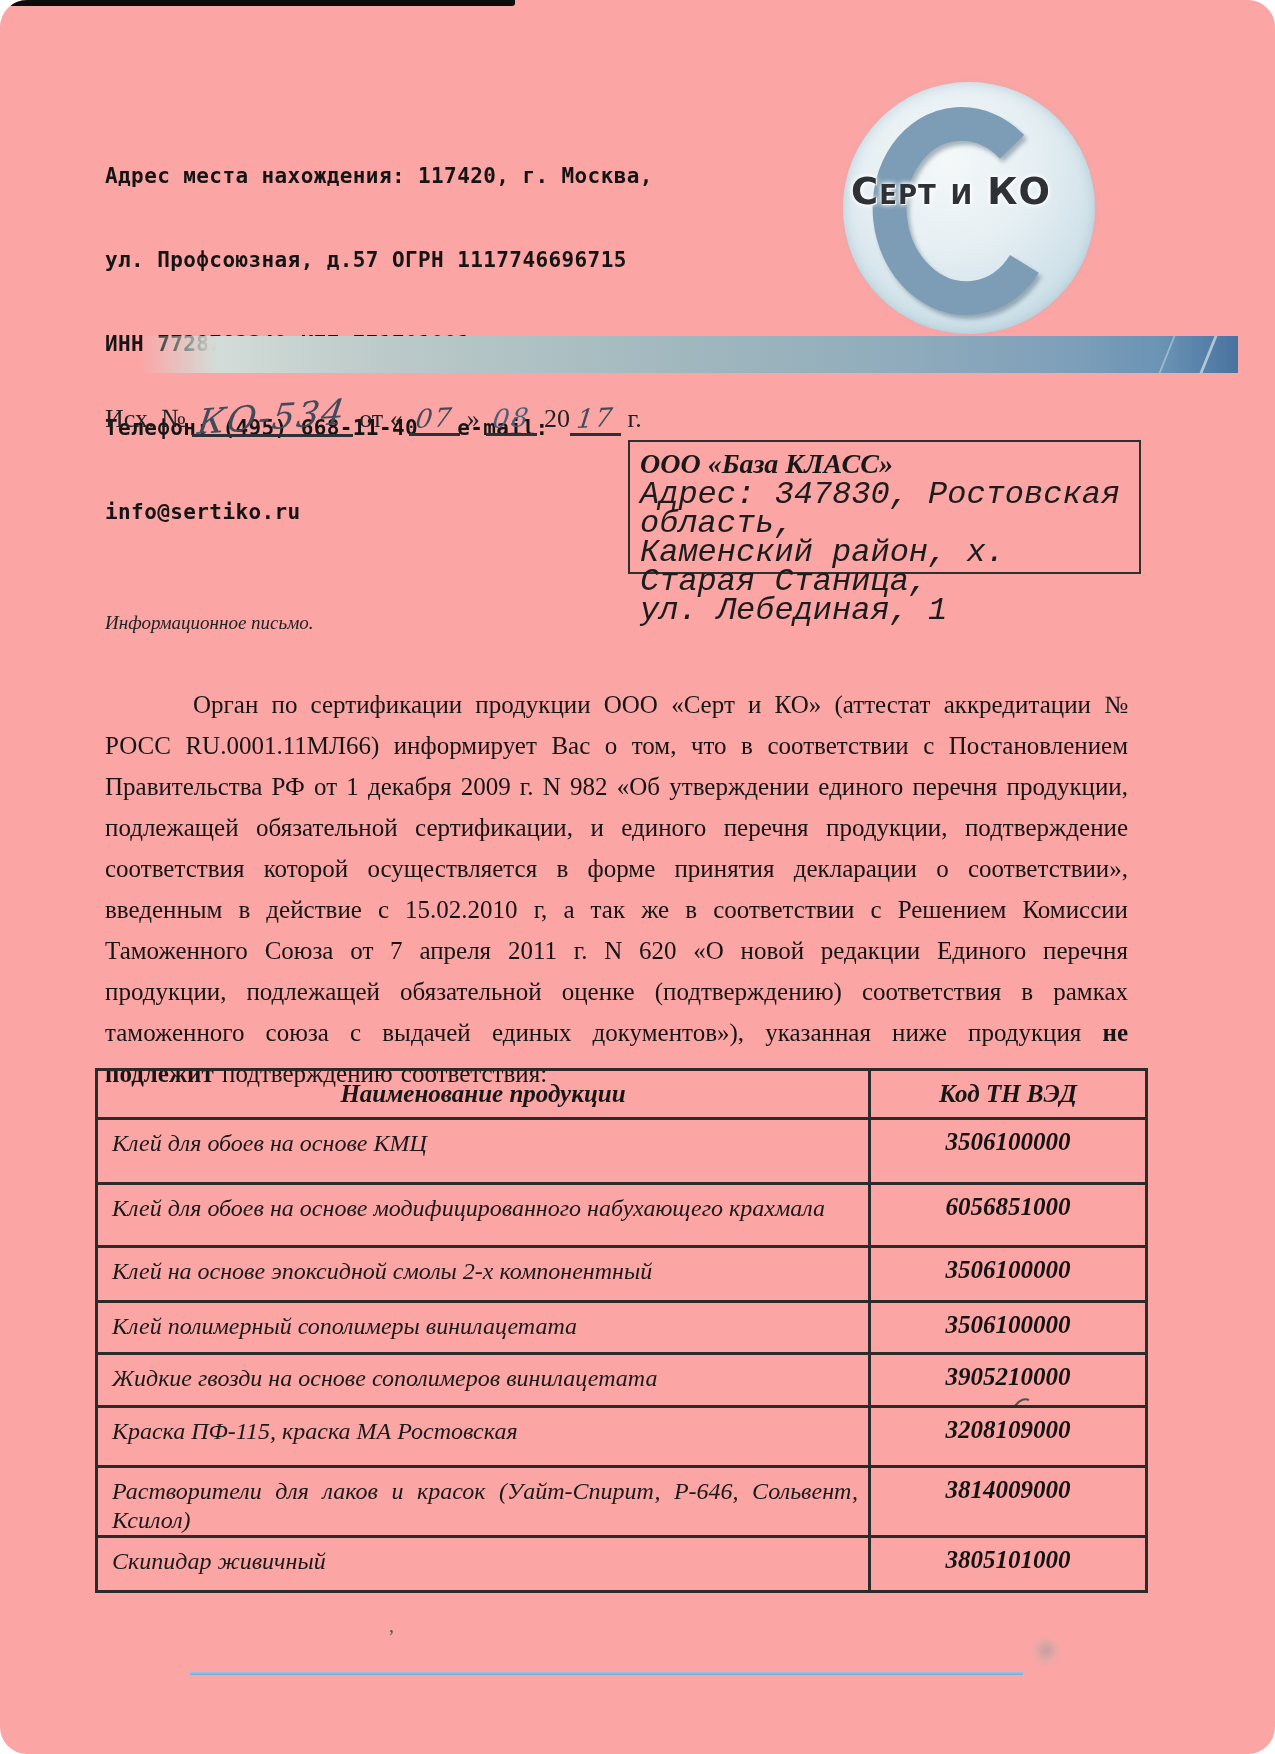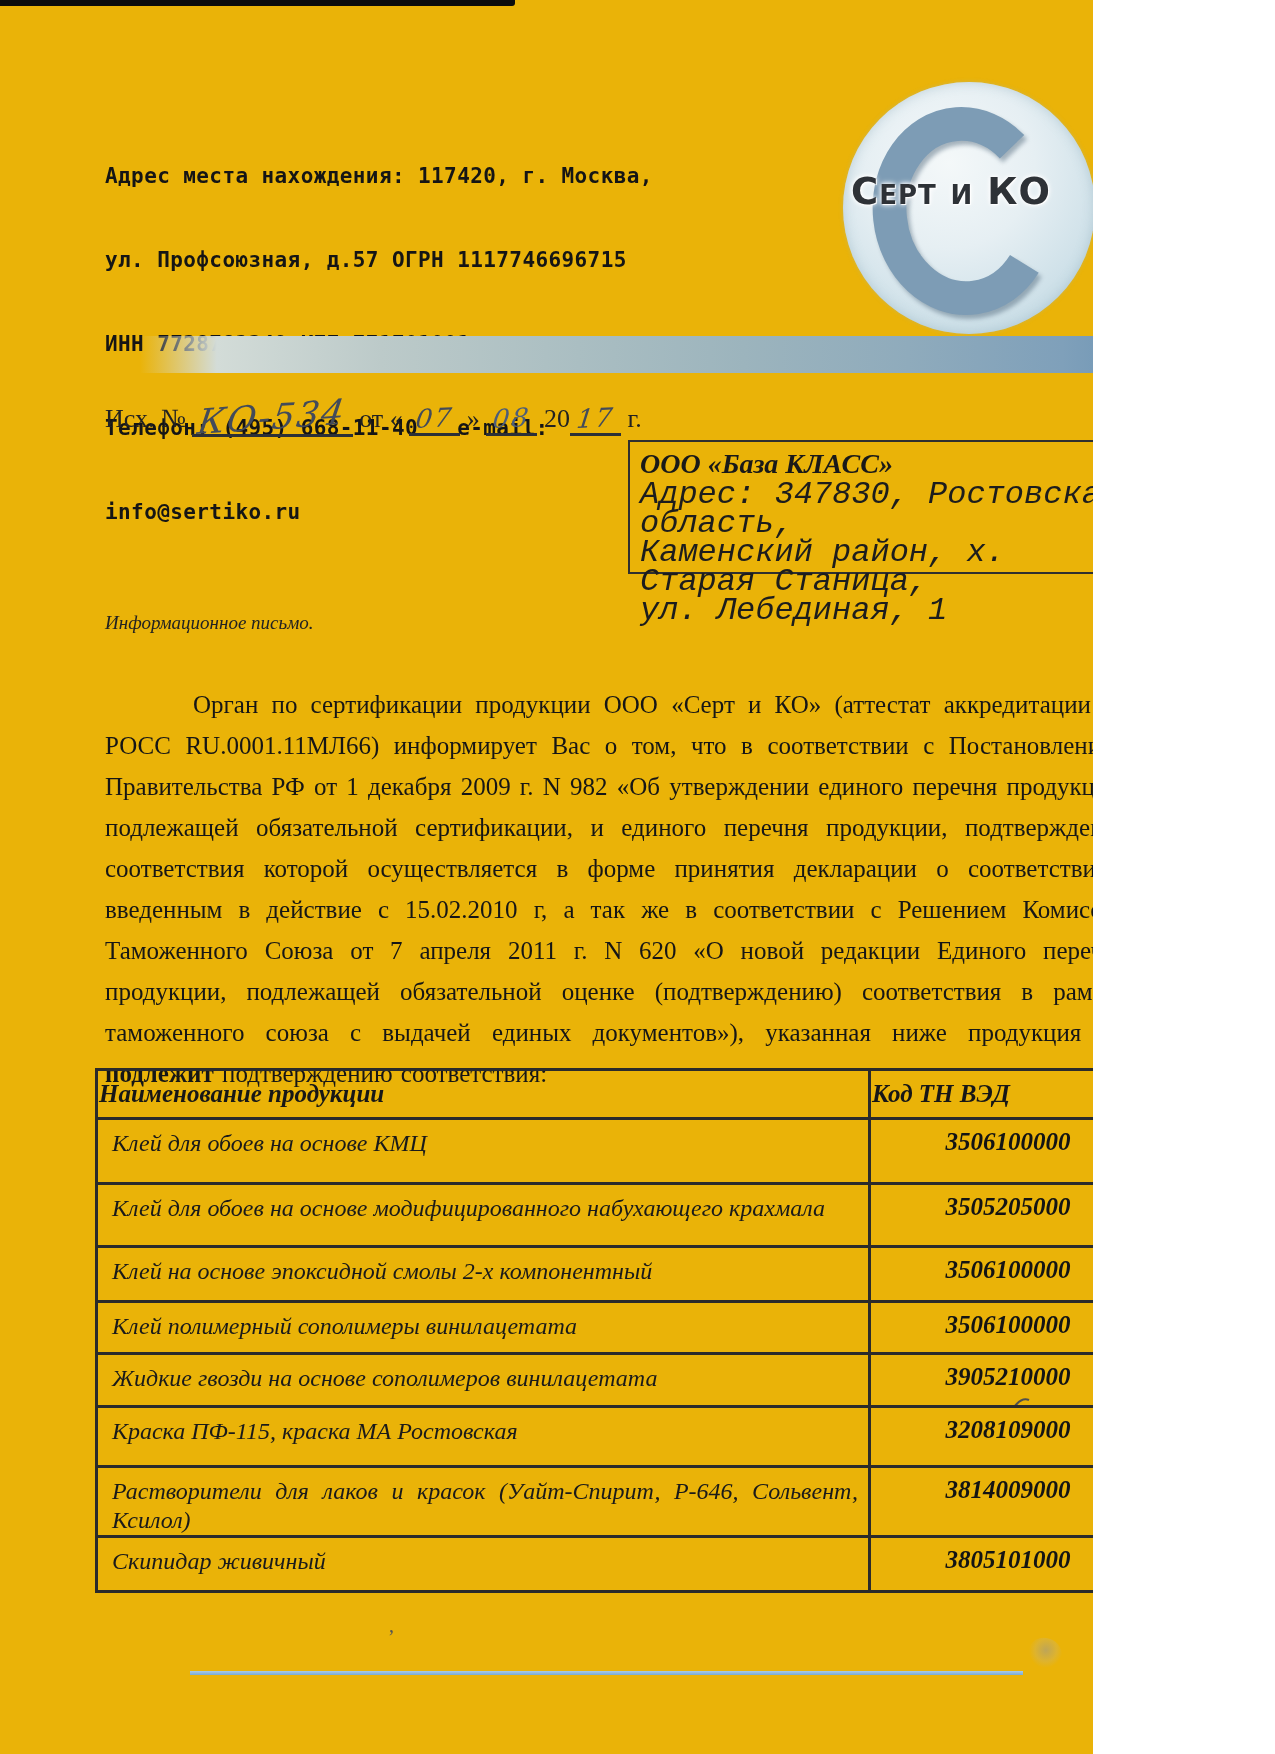--- a/index.html
+++ b/index.html
@@ -1,18 +1,18 @@
 <!DOCTYPE html>
 <html><head>
 <meta charset="utf-8">
 <style>
   html,body{margin:0;padding:0;background:#ffffff;}
   .page{
-    position:relative;width:1093px;height:1754px;background:#eab308;
-    font-family:"Liberation Serif",serif;color:#1c1c1c;overflow:hidden;
+    position:relative;width:1275px;height:1754px;background:#fca5a5;
+    font-family:"Liberation Serif",serif;color:#1c1c1c;overflow:hidden;border-radius:27px;
   }
   
   .scan-edge{position:absolute;left:0;top:0;width:515px;height:6px;background:#0c0c0c;border-radius:0 0 3px 0;}
 
   
   .contact{
     position:absolute;left:105px;top:106px;
     font-family:"DejaVu Sans Mono",monospace;font-weight:bold;
     font-size:21px;line-height:28px;color:#151515;white-space:pre;letter-spacing:.4px;
   }
@@ -70,21 +70,21 @@
   table.products{
     position:absolute;left:95px;top:1068px;width:1050px;
     border-collapse:collapse;table-layout:fixed;
   }
   table.products col.c1{width:773px;}
   table.products col.c2{width:277px;}
   table.products th, table.products td{
     border:3px solid #2b2b2b;box-sizing:border-box;overflow:hidden;
   }
   table.products th{
-    height:49px;vertical-align:middle;text-align:left;
+    height:49px;vertical-align:middle;text-align:center;
     font-weight:bold;font-style:italic;font-size:25px;color:#171717;
   }
   table.products td{vertical-align:top;position:relative;}
   td.name{
     font-style:italic;font-size:24px;line-height:29px;color:#1a1a1a;
     padding:9px 10px 0 14px;
   }
   td.name.justify{text-align:justify;}
   td.code{
     font-weight:bold;font-style:italic;font-size:25px;color:#141414;
@@ -166,21 +166,21 @@
         <tr class="h0">
       <th>Наименование продукции</th>
       <th>Код ТН ВЭД</th>
     </tr>
     <tr class="r0">
       <td class="name">Клей для обоев на основе КМЦ</td>
       <td class="code">3506100000</td>
     </tr>
     <tr class="r1">
       <td class="name justify">Клей для обоев на основе модифицированного набухающего крахмала</td>
-      <td class="code">3505205000</td>
+      <td class="code">6056851000</td>
     </tr>
     <tr class="r2">
       <td class="name">Клей на основе эпоксидной смолы 2-х компонентный</td>
       <td class="code">3506100000</td>
     </tr>
     <tr class="r3">
       <td class="name">Клей полимерный сополимеры винилацетата</td>
       <td class="code">3506100000</td>
     </tr>
     <tr class="r4">

